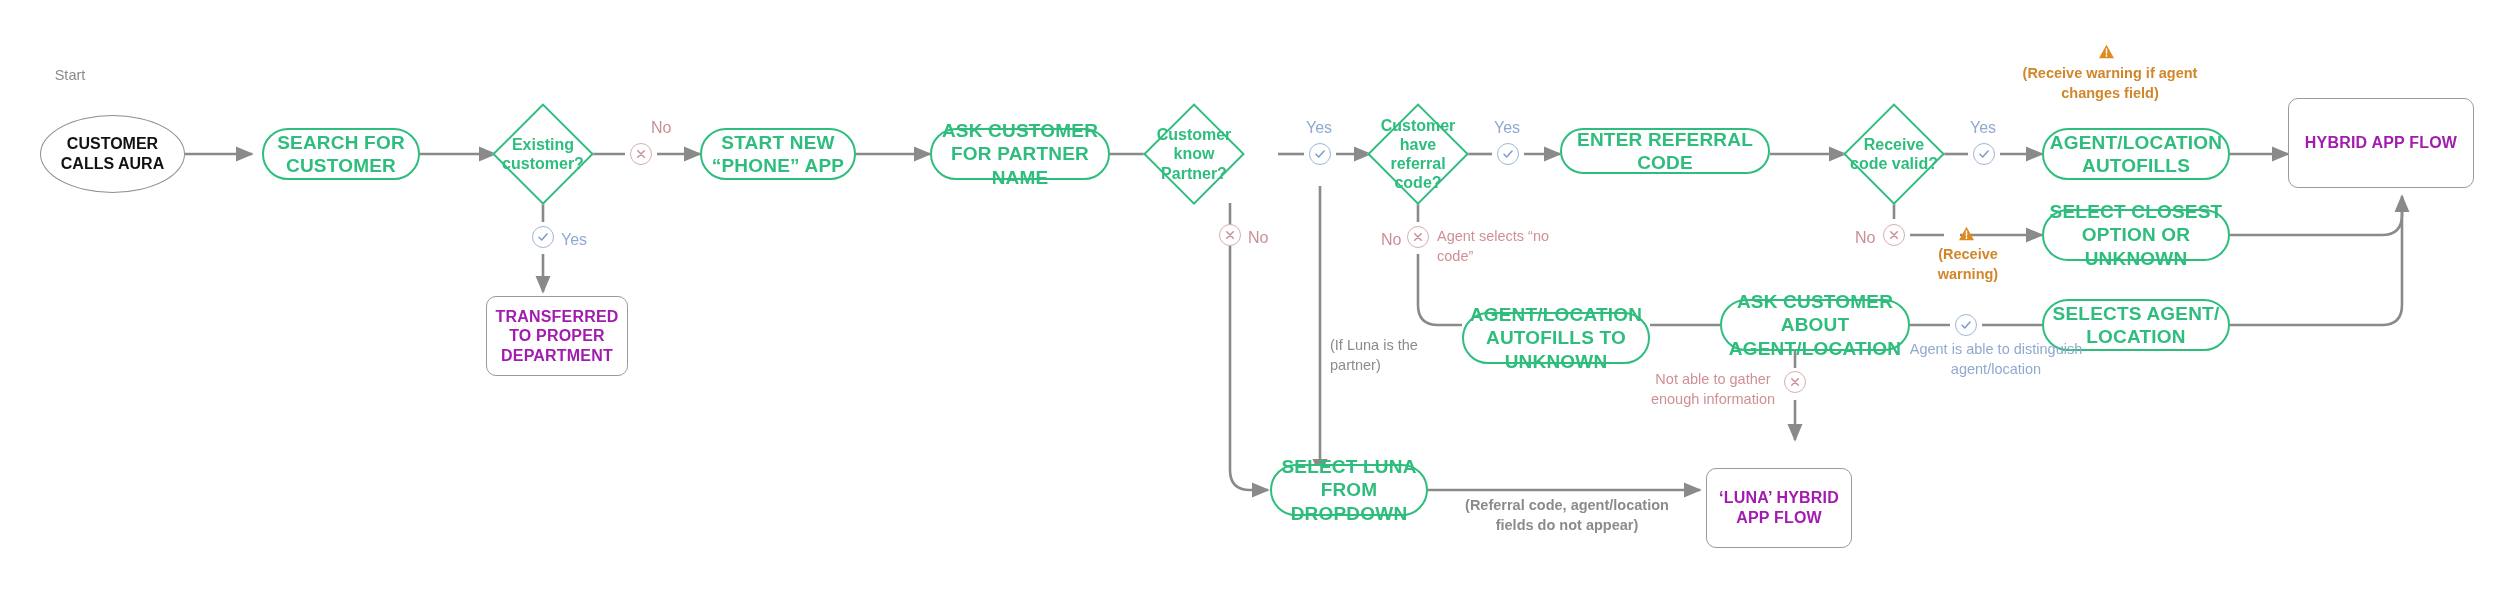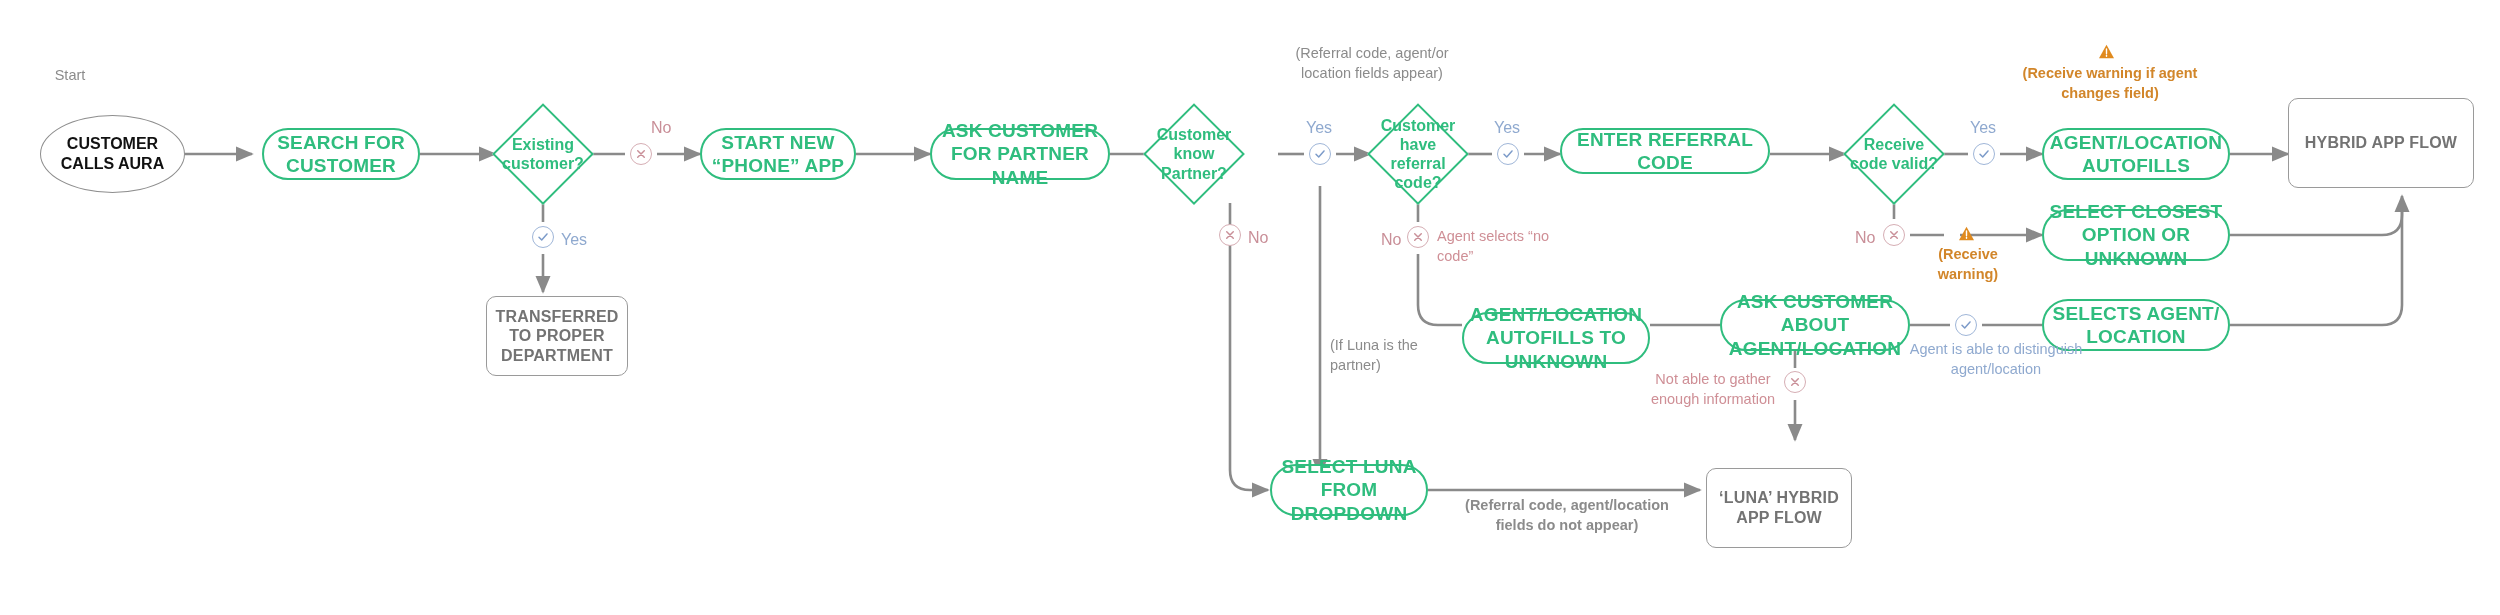--- a/index.html
+++ b/index.html
@@ -14,21 +14,21 @@
   .proc{border:2.5px solid #2fbd7e;border-radius:999px;color:#2fbd7e;
         font-size:19px;font-weight:700;letter-spacing:.2px;background:#fff;}
 
   
   .diamond{color:#2fbd7e;font-size:16px;font-weight:600;background:transparent;}
   .diamond .dshape{position:absolute;left:50%;top:50%;width:70.7%;height:70.7%;
         transform:translate(-50%,-50%) rotate(45deg);border:2.5px solid #2fbd7e;background:#fff;}
   .diamond .dlabel{position:relative;z-index:2;line-height:1.2;}
 
   
-  .term{border:1.6px solid #9a9a9a;border-radius:10px;color:#737373;
+  .term{border:1.6px solid #9a9a9a;border-radius:10px;color:#a21caf;
         font-size:16px;font-weight:700;background:#fff;letter-spacing:.2px;}
 
   
   .startnode{border:1.6px solid #8e8e8e;border-radius:50%;color:#111;
         font-size:16px;font-weight:700;background:#fff;}
 
   .caption{position:absolute;font-size:14.5px;line-height:1.35;color:#8b8b8b;text-align:center;}
   .caption.pink{color:#cf8f96;}
   .caption.blue{color:#8fa9cf;}
   .caption.orange{color:#d2862a;font-weight:600;}
@@ -159,21 +159,20 @@
     <span class="dlabel">Customer know Partner?</span>
   </div>
 
   <div class="badge yes" style="left:1309px;top:143px;">
     <svg width="22" height="22" viewBox="0 0 22 22">
       <path d="M6.6,11.2 L9.6,14.4 L15.4,7.6" stroke="#7c9bc9" stroke-width="1.6" stroke-linecap="round" stroke-linejoin="round" fill="none"></path>
     </svg>
   </div>
   <div class="tag yes" style="left:1306px;top:120px;">Yes</div>
 
-  <div class="caption" style="left:1272px;top:44px;width:200px;">(Referral code, agent/or location fields appear)</div>
 
   <div class="badge no" style="left:1219px;top:224px;">
     <svg width="22" height="22" viewBox="0 0 22 22">
       <path d="M7.4,7.4 L14.6,14.6 M14.6,7.4 L7.4,14.6" stroke="#c98f98" stroke-width="1.6" stroke-linecap="round" fill="none"></path>
     </svg>
   </div>
   <div class="tag no" style="left:1248px;top:230px;">No</div>
 
   <div class="caption left" style="left:1330px;top:336px;width:120px;">(If Luna is the partner)</div>
 

